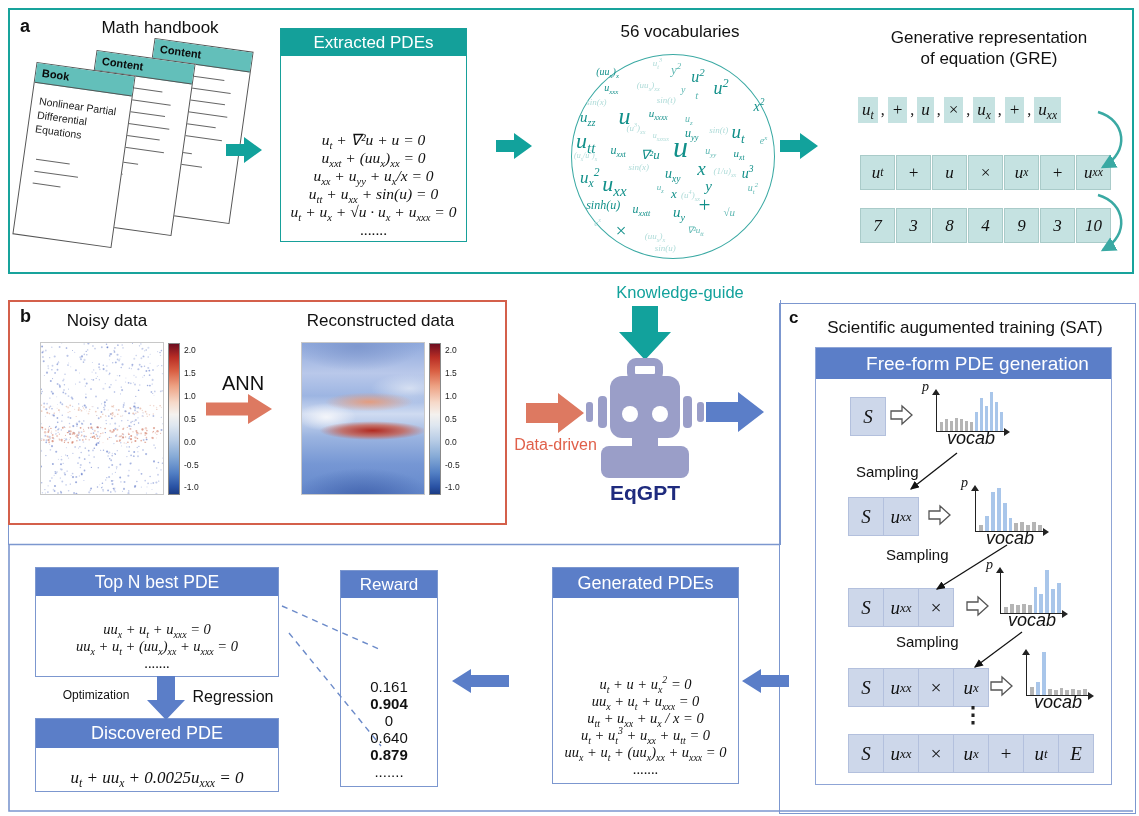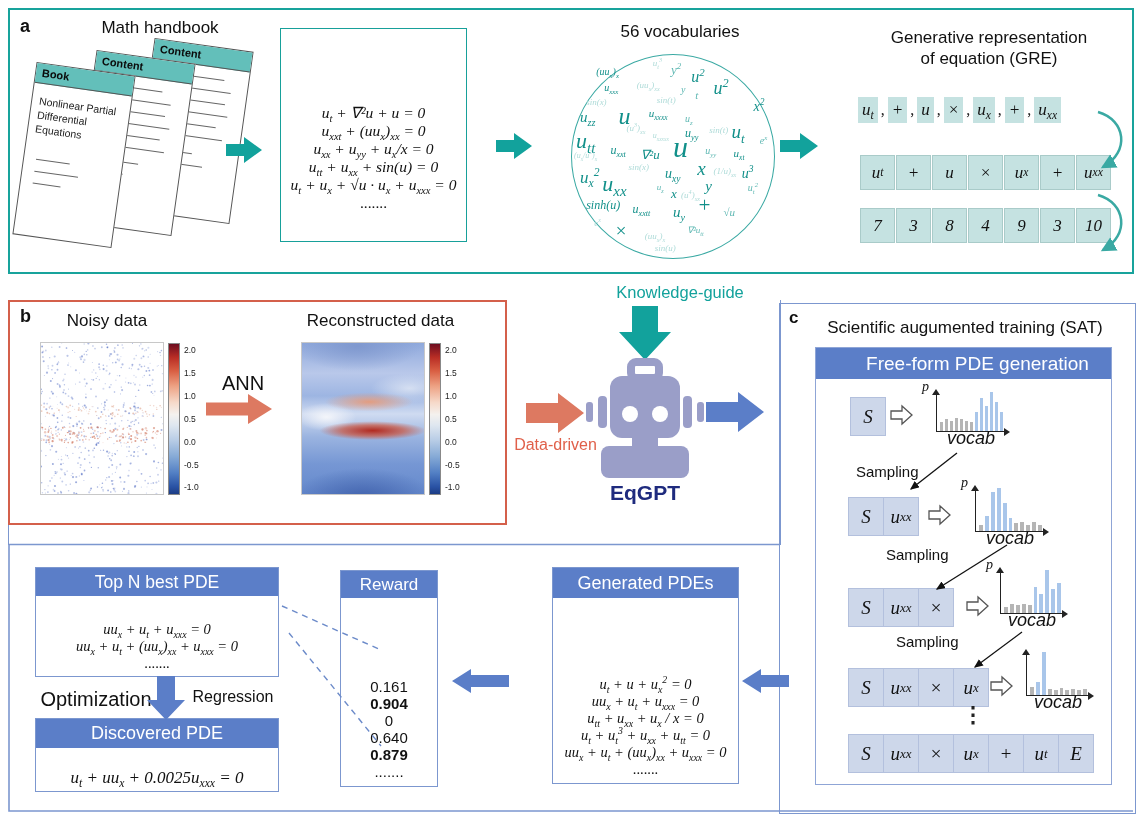--- a/index.html
+++ b/index.html
@@ -113,20 +113,21 @@
   </div>
   <div class="page" style="left:24px;top:68px;transform:rotate(8deg);z-index:3;">
     <div class="page-hdr">Book</div>
     <div class="ptext">Nonlinear Partial Differential Equations</div>
     <div class="pl" style="width:34px;margin-top:22px;"></div>
     <div class="pl" style="width:44px;"></div>
     <div class="pl" style="width:28px;"></div>
   </div>
 
   <div class="tealbox" style="left:280px;top:28px;width:185px;height:212px;">
+    <div class="tealhdr">Extracted PDEs</div>
     <div class="eqcol eq" style="height:183px;font-size:15.5px;">
         <span class="eqline">u<sub>t</sub> + ∇²u + u = 0</span>
         <span class="eqline">u<sub>xxt</sub> + (uu<sub>x</sub>)<sub>xx</sub> = 0</span>
         <span class="eqline">u<sub>xx</sub> + u<sub>yy</sub> + u<sub>x</sub>/x = 0</span>
         <span class="eqline">u<sub>tt</sub> + u<sub>xx</sub> + sin(u) = 0</span>
         <span class="eqline">u<sub>t</sub> + u<sub>x</sub> + √u · u<sub>x</sub> + u<sub>xxx</sub> = 0</span>
         <span class="eqline up">.......</span>
       </div>
   </div>
 
@@ -1099,21 +1100,21 @@
   </div>
 
   <div class="bluebox" style="left:35px;top:567px;width:242px;height:108px;">
     <div class="hdr" style="height:28px;font-size:17.5px;">Top N best PDE</div>
     <div class="eqcol eq" style="height:76px;font-size:14.5px;">
         <span class="eqline">uu<sub>x</sub> + u<sub>t</sub> + u<sub>xxx</sub> = 0</span>
         <span class="eqline">uu<sub>x</sub> + u<sub>t</sub> + (uu<sub>x</sub>)<sub>xx</sub> + u<sub>xxx</sub> = 0</span>
         <span class="eqline up">.......</span>
       </div>
   </div>
-  <div class="title" style="left:40px;top:688px;width:112px;font-size:20px;">Optimization</div>
+  <div class="title" style="left:40px;top:688px;width:112px;font-size:12px;">Optimization</div>
   <div class="title" style="left:183px;top:688px;width:100px;font-size:16px;">Regression</div>
 
   <div class="bluebox" style="left:35px;top:718px;width:242px;height:72px;">
     <div class="hdr" style="height:29px;font-size:18px;">Discovered PDE</div>
     <div class="eqcol eq" style="height:40px;font-size:17px;">
       <span class="eqline">u<sub>t</sub> + uu<sub>x</sub> + 0.0025u<sub>xxx</sub> = 0</span>
     </div>
   </div>
 
   <div class="bluebox" style="left:340px;top:570px;width:96px;height:215px;">

